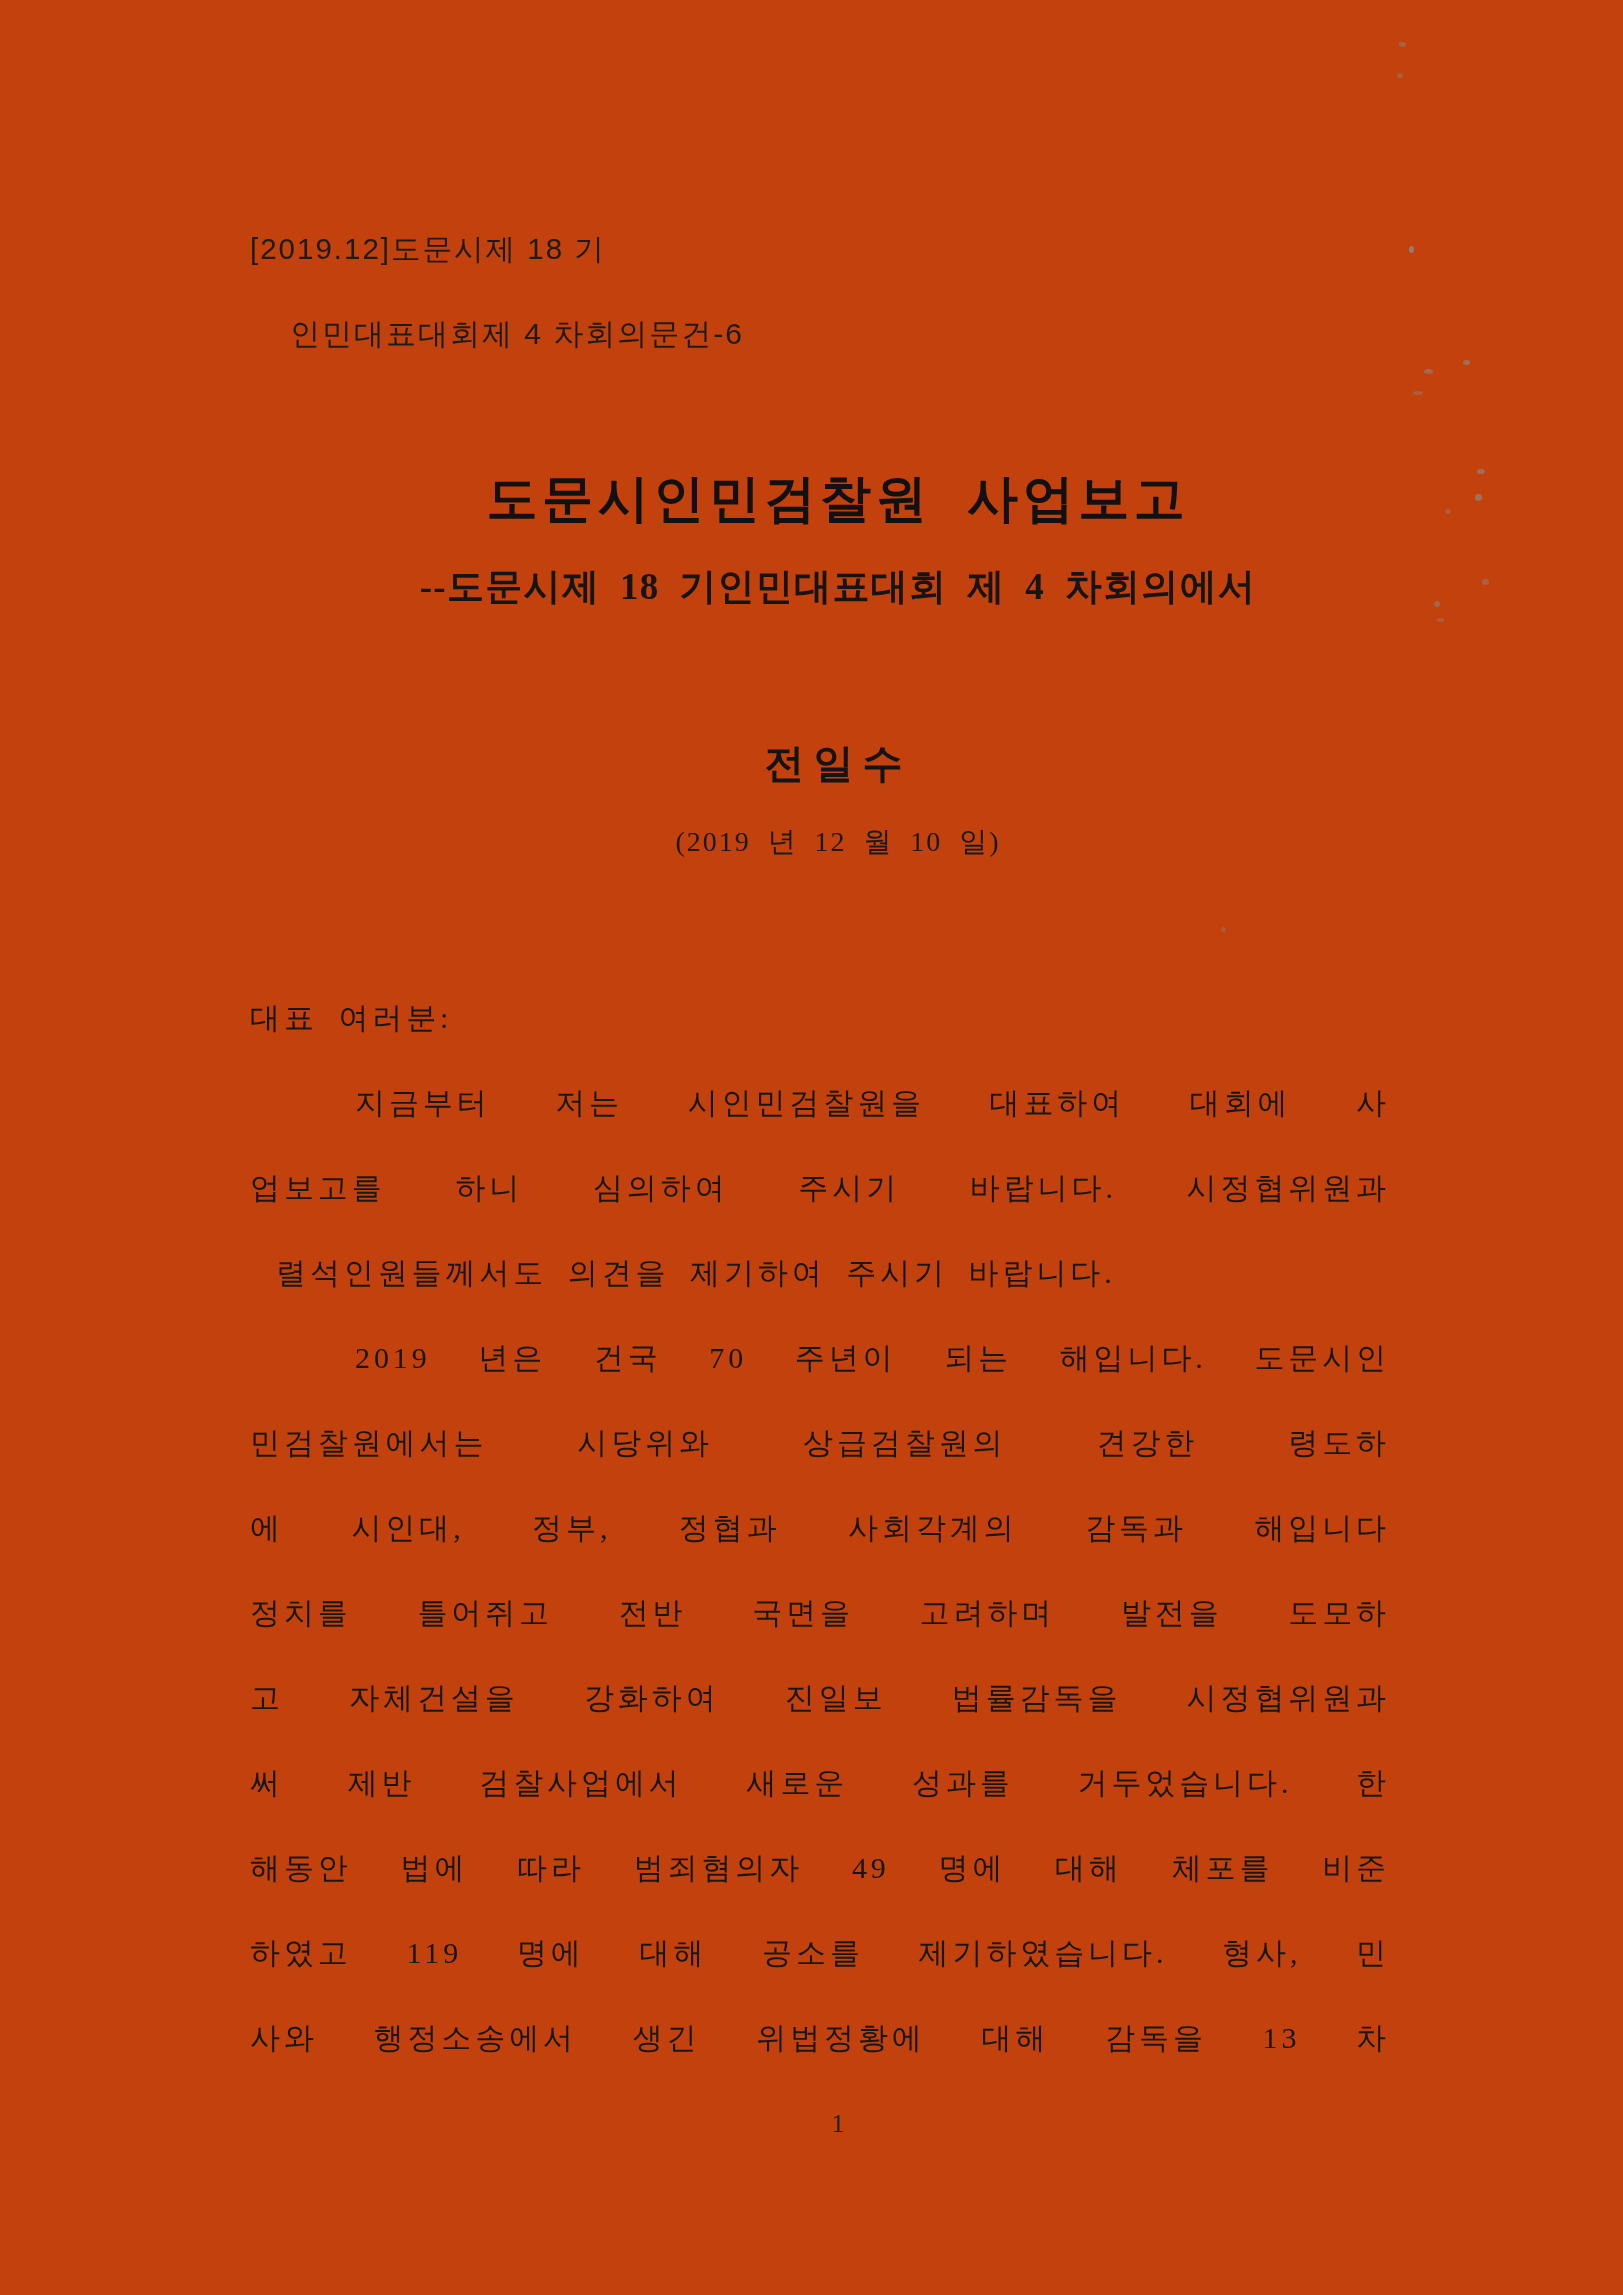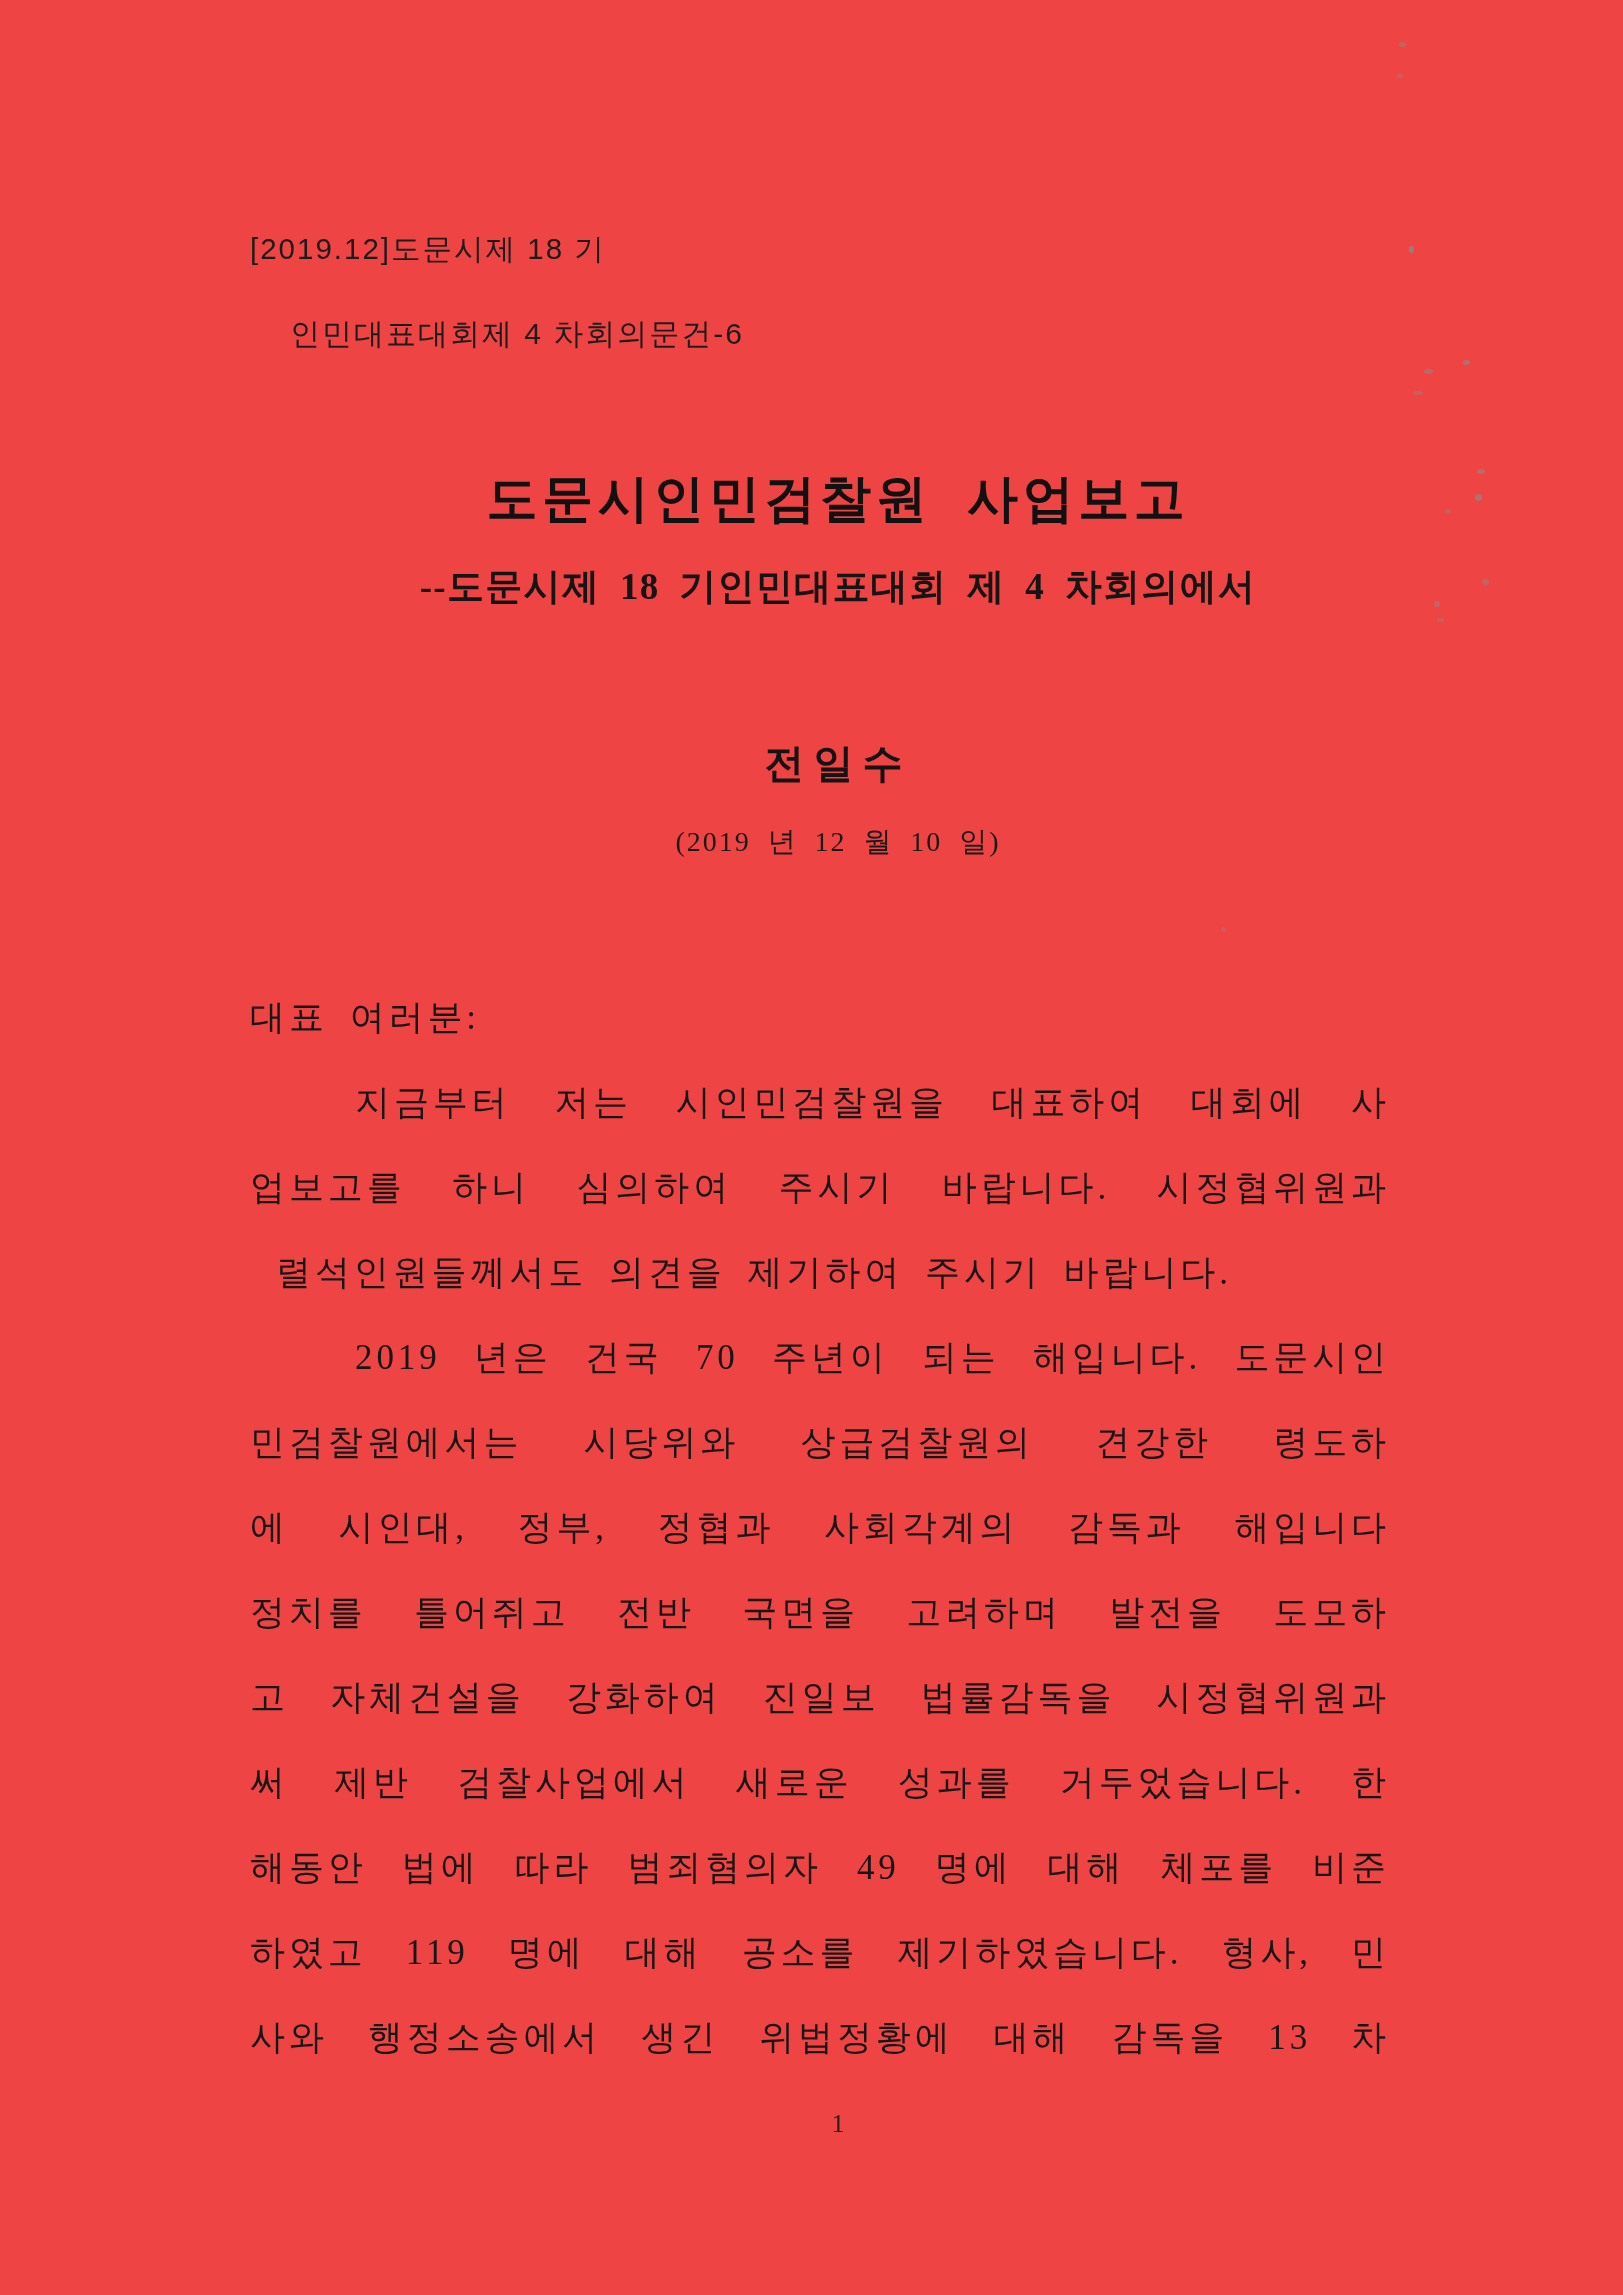--- a/index.html
+++ b/index.html
@@ -4,21 +4,21 @@
 <style>
   html,body{margin:0;padding:0;}
   body{
     width:1623px;height:2295px;
     background:#e9e9e9;
     font-family:"Liberation Serif","DejaVu Serif",serif;
   }
   .page{
     position:relative;
     width:1623px;height:2295px;
-    background:#ef4444;
+    background:#c2410c;
     color:#161616;
     overflow:hidden;
   }
   
   .doc-header-line{
     position:absolute;left:250px;
     font-family:"Liberation Sans","DejaVu Sans",sans-serif;
     letter-spacing:2px;
     color:#1c1c1c;
     white-space:nowrap;
@@ -54,21 +54,21 @@
     font-size:28px;
     letter-spacing:2px;word-spacing:7.9px;
     color:#1a1a1a;
   }
   
   .doc-body{
     position:absolute;left:250px;top:975px;width:1140px;
   }
   .bline{
     height:85px;line-height:85px;
-    font-size:35px;
+    font-size:30px;
     letter-spacing:3.9px;
     color:#171717;
     white-space:nowrap;
     text-align:left;
   }
   .bline.j{
     white-space:normal;
     text-align:justify;
     text-align-last:justify;
   }

